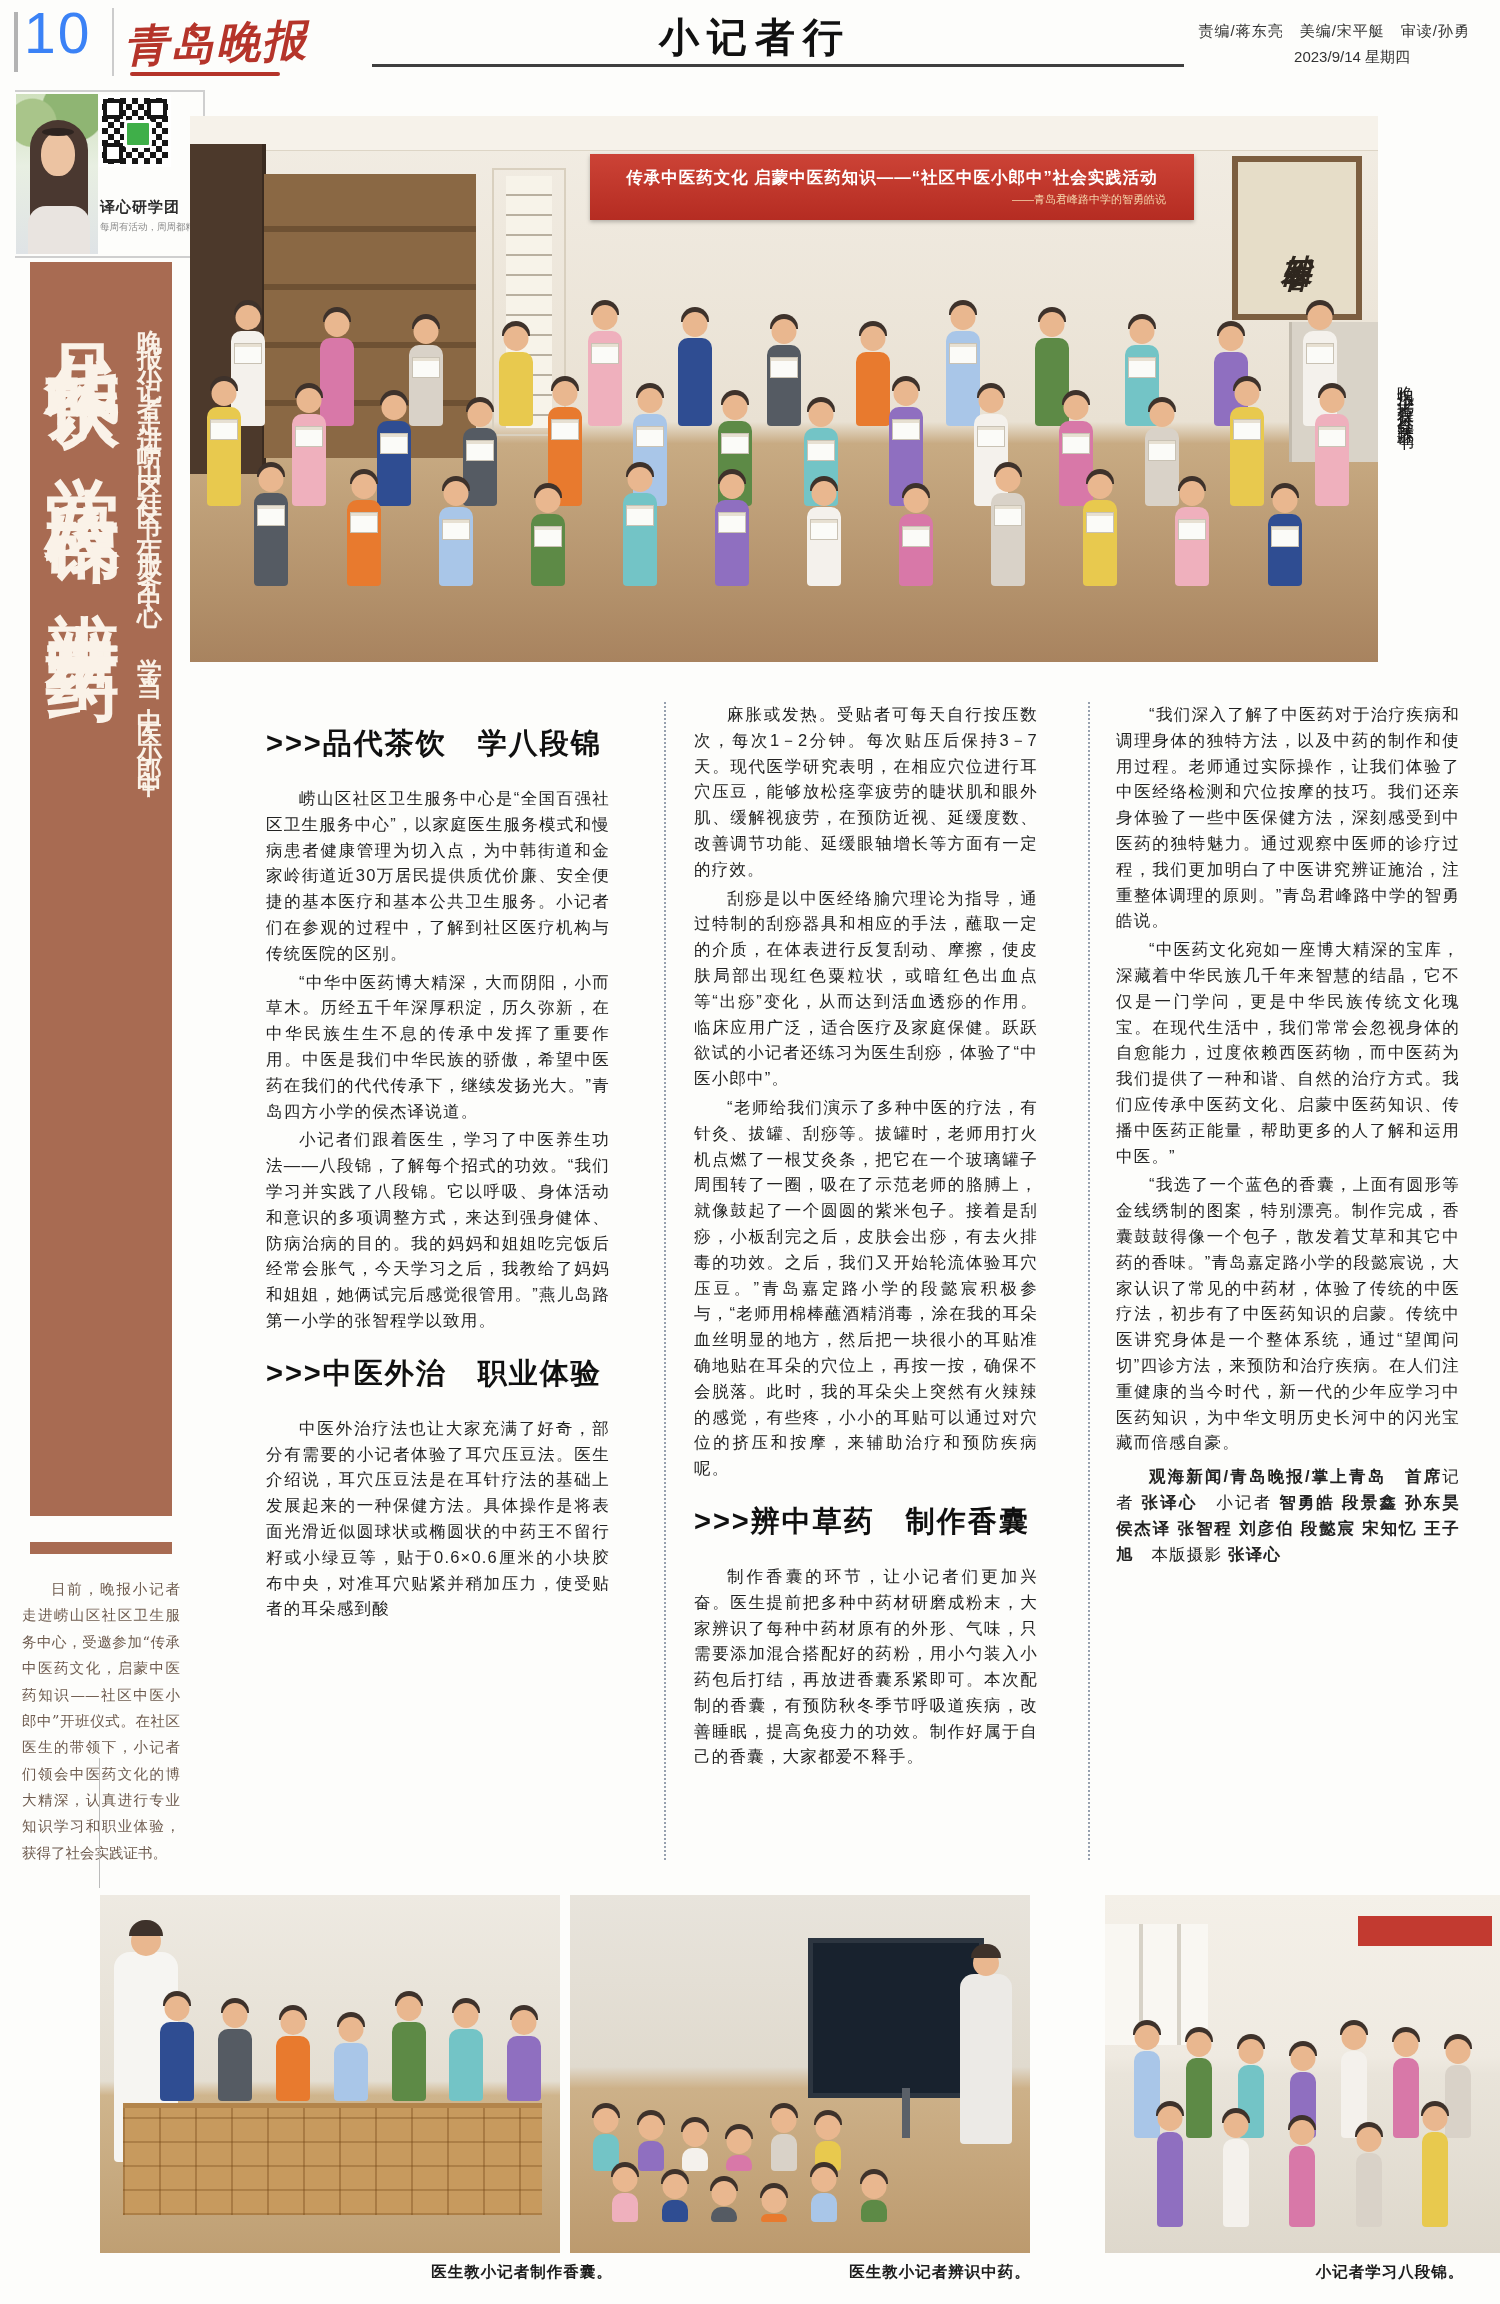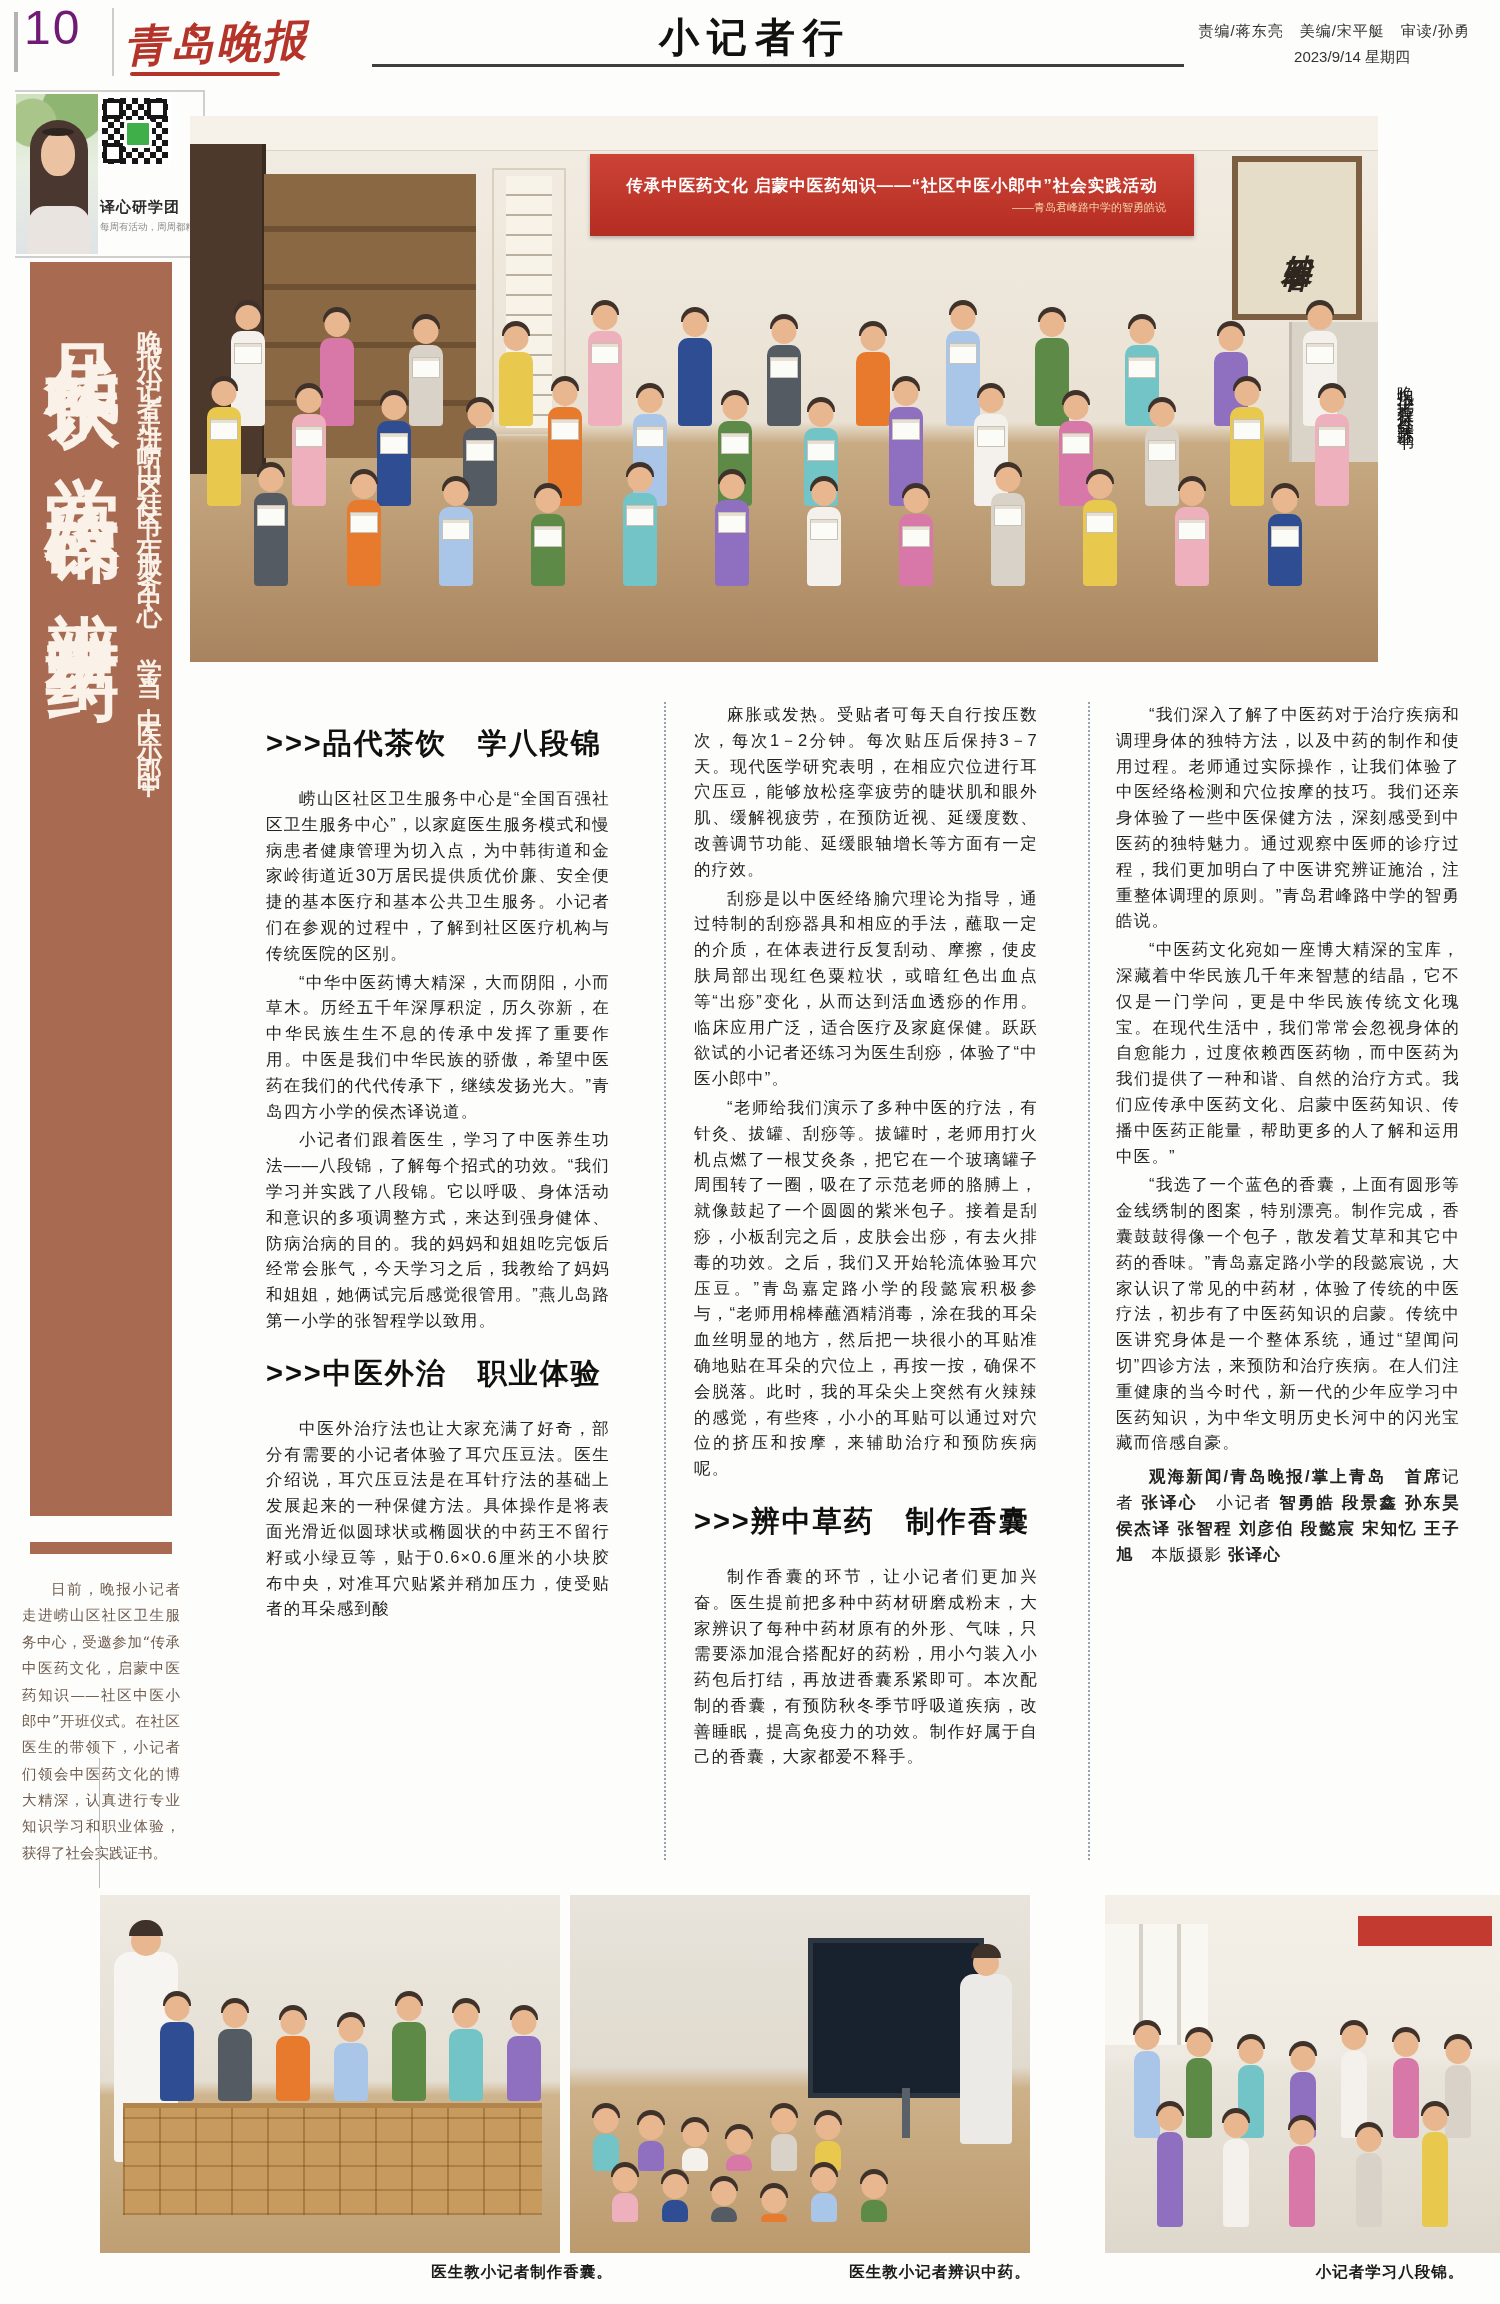--- a/index.html
+++ b/index.html
@@ -2,21 +2,21 @@
 <html><head>
 <meta charset="utf-8">
 <style>
   html,body{margin:0;padding:0;background:#ffffff;}
   .page{position:relative;width:1500px;height:2304px;background:#fdfdfb;font-family:"Liberation Sans",sans-serif;overflow:hidden;}
   .abs{position:absolute;}
 
   
   .hbar1{left:14px;top:12px;width:4px;height:60px;background:#b3b3b3;}
   .hbar2{left:112px;top:8px;width:2px;height:68px;background:#cccccc;}
-  .pagenum{left:24px;top:0px;font-size:48px;color:#701a75;letter-spacing:2px;}
+  .pagenum{left:24px;top:0px;font-size:57px;color:#3b82f6;letter-spacing:2px;}
   .masthead{left:124px;top:14px;font-family:"DejaVu Serif",serif;font-style:italic;font-weight:bold;font-size:44px;color:#b5342a;transform:rotate(-2deg);letter-spacing:2px;}
   .masthead-line{left:130px;top:72px;width:150px;height:4px;background:#b5342a;border-radius:2px;}
   .section-title{left:555px;top:10px;width:400px;text-align:center;font-size:40px;font-weight:bold;color:#111;letter-spacing:8px;}
   .hrule{left:372px;top:64px;width:812px;height:3px;background:#3f3f3f;}
   .editors{left:1020px;top:22px;width:450px;text-align:right;padding-right:12px;font-size:15px;color:#333;letter-spacing:1px;}
   .hdate{left:1020px;top:48px;width:390px;text-align:right;font-size:15px;color:#333;}
 
   
   .fr-top{left:15px;top:90px;width:190px;height:2px;background:#cfcfcf;}
   .fr-right{left:203px;top:90px;width:2px;height:166px;background:#cfcfcf;}
@@ -53,21 +53,21 @@
 
   
   .photo-main{left:190px;top:116px;width:1188px;height:546px;overflow:hidden;
      background:linear-gradient(180deg,#f2ede4 0%,#e9e1d3 56%,#c8ab83 60%,#b2906a 88%,#a8835f 100%);}
   .ceiling{position:absolute;left:0;top:0;width:100%;height:34px;background:#f6f2ea;border-bottom:1px solid #ddd5c6;}
   .door-left{position:absolute;left:0;top:28px;width:72px;height:330px;background:#4c392b;border-right:4px solid #3a2b20;}
   .shelf{position:absolute;left:74px;top:58px;width:212px;height:284px;background:
      repeating-linear-gradient(0deg,#8a6844 0 52px,#6e5133 52px 58px);}
   .scroll{position:absolute;left:302px;top:52px;width:46px;height:252px;background:#f7f3e9;border:2px solid #d9d0bf;
      background-image:repeating-linear-gradient(0deg,transparent 0 18px,#b9b0a0 18px 20px);background-clip:content-box;padding:6px 12px;}
-  .banner{position:absolute;left:400px;top:38px;width:604px;height:82px;background:linear-gradient(180deg,#cc4336,#b52c22);
+  .banner{position:absolute;left:400px;top:38px;width:604px;height:66px;background:linear-gradient(180deg,#cc4336,#b52c22);
      color:#ffffff;display:flex;flex-direction:column;justify-content:center;box-shadow:0 2px 4px rgba(0,0,0,.25);}
   .banner-l1{font-size:16.5px;font-weight:bold;text-align:center;letter-spacing:1px;}
   .banner-l2{font-size:11px;color:#f5d9ae;text-align:right;padding-right:28px;margin-top:3px;}
   .callig{position:absolute;right:16px;top:40px;width:118px;height:152px;background:#e6ddc8;border:6px solid #7c5e40;
      display:flex;align-items:center;justify-content:center;}
   .callig span{writing-mode:vertical-rl;text-orientation:upright;font-family:"DejaVu Serif",serif;font-style:italic;
      font-weight:bold;font-size:29px;color:#2f271f;letter-spacing:3px;}
   .winr{position:absolute;right:0;top:206px;width:86px;height:140px;background:#d9d3c8;border-left:3px solid #c2bbae;}
 
   

